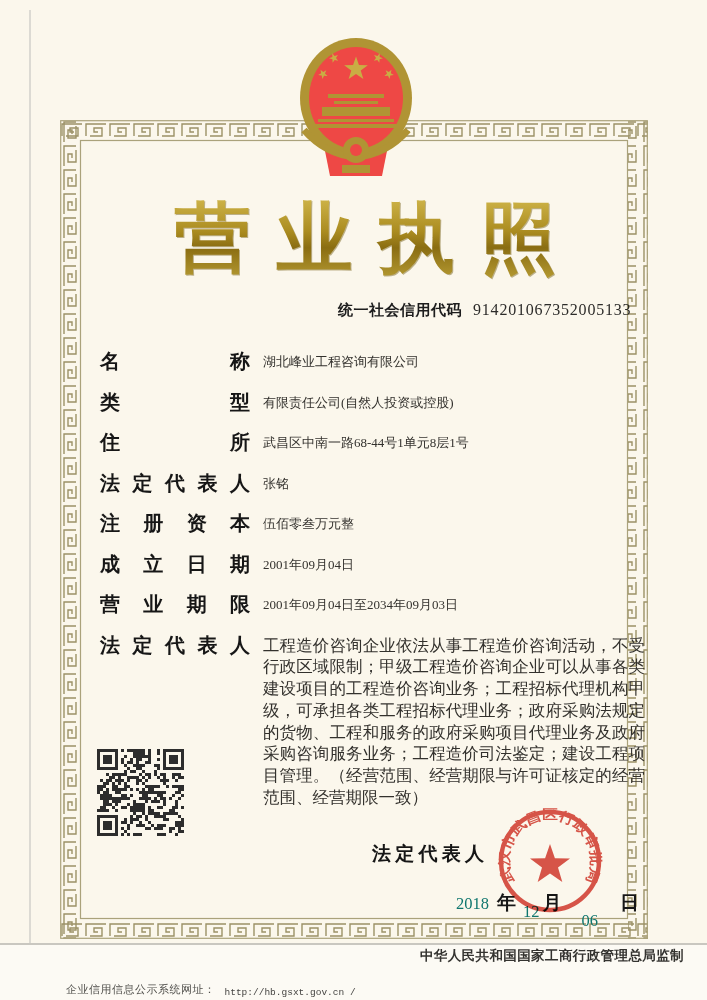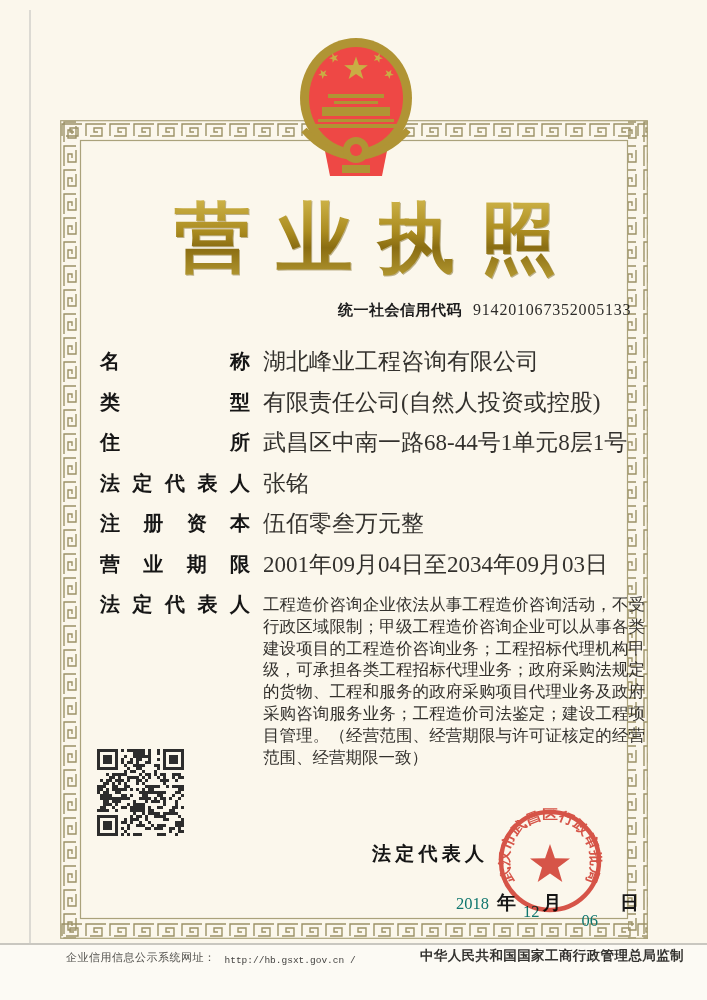--- a/index.html
+++ b/index.html
@@ -32,21 +32,21 @@
   
   .fields{position:absolute;left:100px;top:349px;width:545px;}
   .row{display:flex;align-items:flex-start;height:40.5px;}
   .row.scope{height:auto;}
   .flabel{
     display:inline-block;width:150px;flex:0 0 150px;
     font-size:20px;font-weight:bold;color:#161616;line-height:25px;
     text-align:justify;text-align-last:justify;
   }
   .fvalue{
-    margin-left:13px;font-size:23px;color:#33312d;line-height:24px;
+    margin-left:13px;font-size:13px;color:#33312d;line-height:24px;
     font-family:"Liberation Serif",serif;padding-top:1px;
   }
   .row.scope .fvalue{
     width:388px;font-size:16.5px;line-height:21.8px;text-align:justify;padding-top:2px;
   }
   
   .reg-label{
     position:absolute;left:372px;top:841px;width:112px;
     font-size:19px;font-weight:bold;color:#161616;
     text-align:justify;text-align-last:justify;
@@ -57,21 +57,21 @@
   .d-y{margin-right:8px;}
   .d-m{margin:16px 3px 0 7px;position:relative;top:8px;}
   .d-d{margin:0 2px 0 20px;position:relative;top:17px;}
   .u-r{margin-left:20px;}
   
   .seal{position:absolute;left:497px;top:808px;opacity:.9;mix-blend-mode:multiply;}
   
   .qr{position:absolute;left:97px;top:749px;}
   
   .footer-left{position:absolute;left:66px;top:950px;display:flex;align-items:baseline;}
-  .footer-left-label{font-size:11px;color:#4f4e4a;letter-spacing:.5px;}
+  .footer-left-label{font-size:11px;color:#4f4e4a;letter-spacing:.5px;margin-top:32px;}
   .footer-left-url{font-size:9.5px;color:#454442;font-family:"Liberation Mono",monospace;margin-left:9px;position:relative;top:2px;}
   .footer-right{
     position:absolute;right:23px;top:947px;font-size:13.5px;font-weight:bold;
     color:#343330;letter-spacing:.4px;
   }
 </style>
 </head>
 <body>
 
 <div class="page">
@@ -144,20 +144,24 @@
     </div>
     <div class="row">
       <span class="flabel">法定代表人</span>
       <span class="fvalue">张铭</span>
     </div>
     <div class="row">
       <span class="flabel">注册资本</span>
       <span class="fvalue">伍佰零叁万元整</span>
     </div>
     <div class="row">
+      <span class="flabel">成立日期</span>
+      <span class="fvalue">2001年09月04日</span>
+    </div>
+    <div class="row">
       <span class="flabel">营业期限</span>
       <span class="fvalue">2001年09月04日至2034年09月03日</span>
     </div>
     <div class="row scope">
       <span class="flabel">法定代表人</span>
       <span class="fvalue">工程造价咨询企业依法从事工程造价咨询活动，不受行政区域限制；甲级工程造价咨询企业可以从事各类建设项目的工程造价咨询业务；工程招标代理机构甲级，可承担各类工程招标代理业务；政府采购法规定的货物、工程和服务的政府采购项目代理业务及政府采购咨询服务业务；工程造价司法鉴定；建设工程项目管理。（经营范围、经营期限与许可证核定的经营范围、经营期限一致）</span>
     </div>
   </div>
 
   <svg class="qr" width="87" height="87" viewBox="0 0 87 87">

